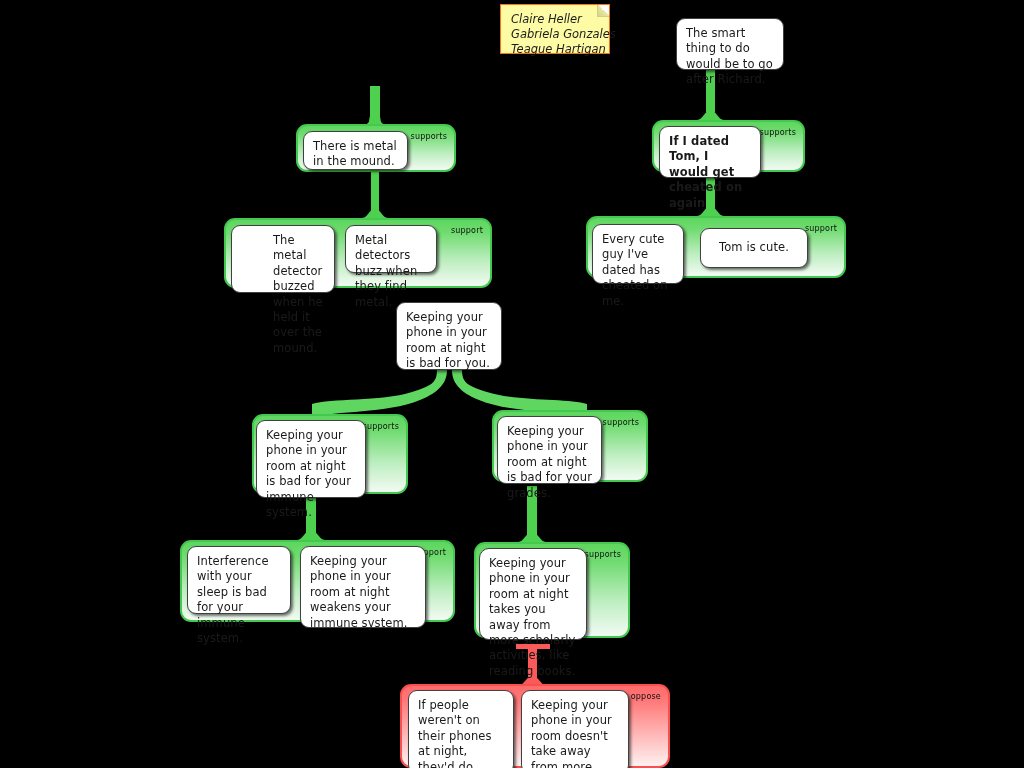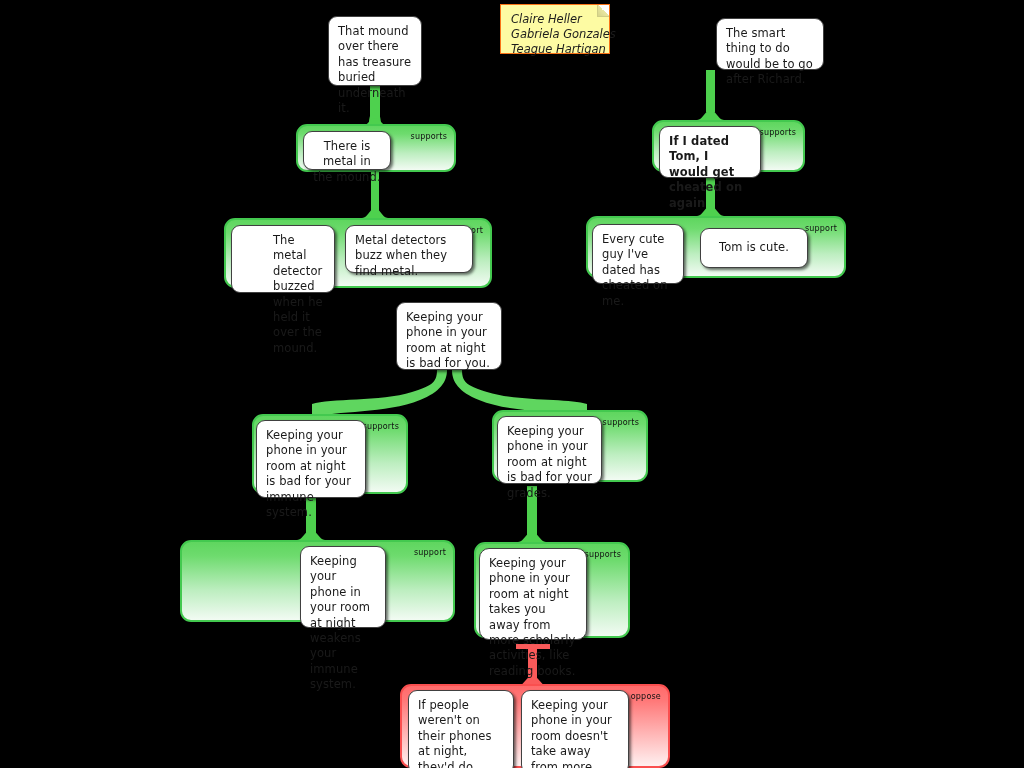--- a/index.html
+++ b/index.html
@@ -155,42 +155,39 @@
     <path d="M518 686 C524 686 526 676 532.5 676 C539 676 541 686 547 686 Z" fill="#fa5a5a"></path>
   </svg>
 
   <div class="sticky" style="left:500px; top:4px; width:110px; height:50px;">
     <span class="fold"></span>
     <div class="sticky-line">Claire Heller</div>
     <div class="sticky-line">Gabriela Gonzales</div>
     <div class="sticky-line">Teague Hartigan</div>
   </div>
 
-  <div class="claim" style="left:328px; top:16px; width:94px; height:70px;">
-    <span>That mound over there has treasure buried underneath it.</span>
-  </div>
 
   <div class="group supports" style="left:296px; top:124px; width:160px; height:48px;">
     <span class="group-label">supports</span>
   </div>
-  <div class="claim" style="left:303px; top:131px; width:88px; height:39px;text-align:center;">
+  <div class="claim" style="left:303px; top:131px; width:105px; height:39px;">
     <span>There is metal in the mound.</span>
   </div>
 
   <div class="group supports" style="left:224px; top:218px; width:268px; height:70px;">
     <span class="group-label">support</span>
   </div>
   <div class="claim" style="left:231px; top:225px; width:104px; height:68px;padding-left:41px;">
     <span>The metal detector buzzed when he held it over the mound.</span>
   </div>
-  <div class="claim" style="left:345px; top:225px; width:128px; height:48px;">
+  <div class="claim" style="left:345px; top:225px; width:92px; height:48px;">
     <span>Metal detectors buzz when they find metal.</span>
   </div>
 
-  <div class="claim" style="left:676px; top:18px; width:108px; height:52px;margin-left:40px;">
+  <div class="claim" style="left:676px; top:18px; width:108px; height:52px;">
     <span>The smart thing to do would be to go after Richard.</span>
   </div>
 
   <div class="group supports" style="left:652px; top:120px; width:153px; height:52px;">
     <span class="group-label">supports</span>
   </div>
   <div class="claim" style="left:659px; top:126px; width:102px; height:52px;font-weight:bold;">
     <span>If I dated Tom, I would get cheated on again</span>
   </div>
 
@@ -218,21 +215,24 @@
   <div class="group supports" style="left:492px; top:410px; width:156px; height:72px;">
     <span class="group-label">supports</span>
   </div>
   <div class="claim" style="left:497px; top:416px; width:105px; height:68px;">
     <span>Keeping your phone in your room at night is bad for your grades.</span>
   </div>
 
   <div class="group supports" style="left:180px; top:540px; width:275px; height:82px;">
     <span class="group-label">support</span>
   </div>
-  <div class="claim" style="left:300px; top:546px; width:86px; height:82px;">
+  <div class="claim" style="left:187px; top:546px; width:104px; height:68px;">
+    <span>Interference with your sleep is bad for your immune system.</span>
+  </div>
+  <div class="claim" style="left:300px; top:546px; width:126px; height:82px;">
     <span>Keeping your phone in your room at night weakens your immune system.</span>
   </div>
 
   <div class="group supports" style="left:474px; top:542px; width:156px; height:96px;">
     <span class="group-label">supports</span>
   </div>
   <div class="claim" style="left:479px; top:548px; width:108px; height:92px;border-radius:10px;">
     <span>Keeping your phone in your room at night takes you away from more scholarly activities, like reading books.</span>
   </div>
 

